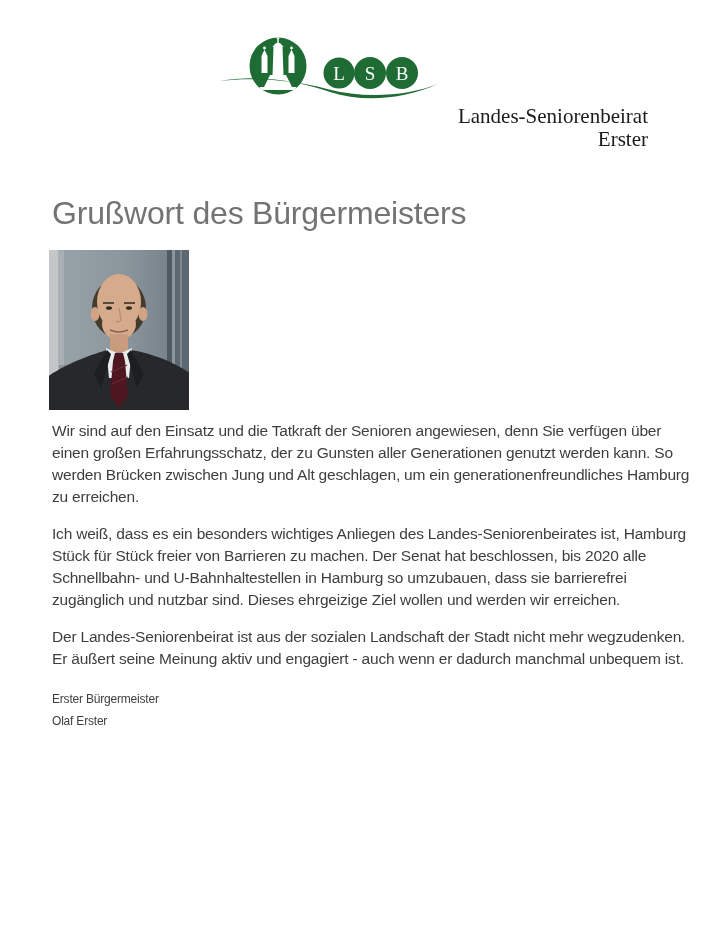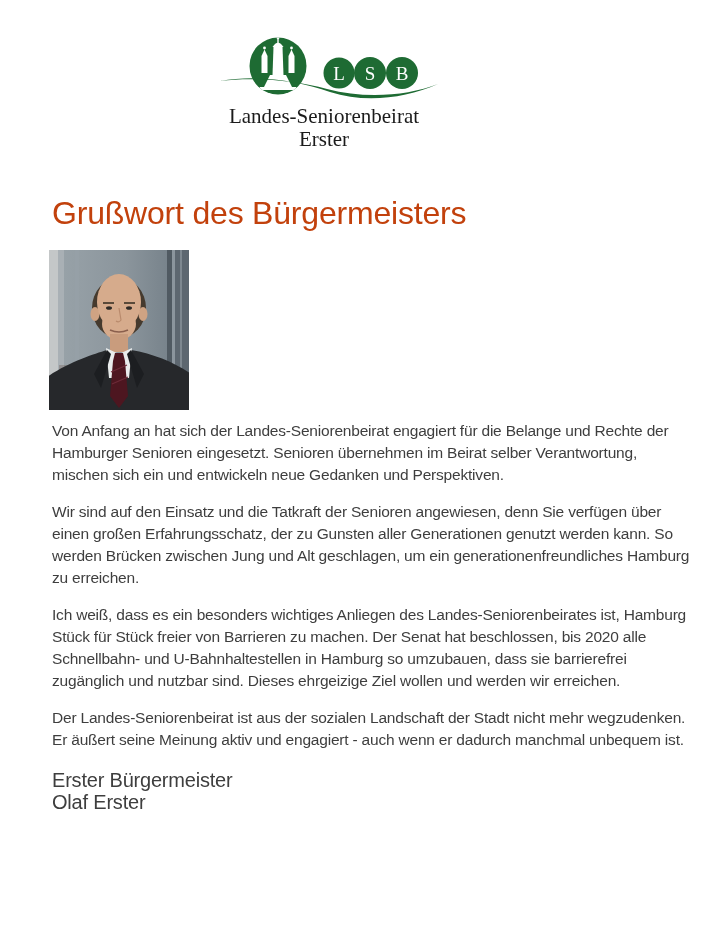--- a/index.html
+++ b/index.html
@@ -7,46 +7,46 @@
   body {
     width: 720px; height: 950px;
     background: #ffffff;
     font-family: "Liberation Sans", sans-serif;
     overflow: hidden;
   }
   
   .logo-block { width: 720px; }
   .logo-mark { display: block; margin: 25px 0 0 215px; width: 260px; height: 80px; }
   .logo-name {
-    width: 648px; text-align: center;
+    width: 648px; text-align: right;
     font-family: "Liberation Serif", serif;
     font-size: 21px; line-height: 23px; color: #1b1b1b;
   }
   
   h1.page-title {
     margin: 44px 0 0 52px;
     font-size: 32px; line-height: 36px;
     font-weight: 400;
-    color: #c2410c;
+    color: #737373;
     letter-spacing: -0.2px;
   }
   
   .portrait { display: block; margin: 19px 0 0 49px; width: 140px; height: 160px; }
   
   .content { padding: 0 28px 0 52px; }
   .content p {
     margin: 10px 0 15px 0;
     font-size: 15.5px; line-height: 22px;
     letter-spacing: -0.2px;
     color: #3e3e3e;
   }
   .content p + p { margin-top: 10px; }
   .signature {
     margin: 18px 0 0 0;
-    font-size: 20px; line-height: 22px;
+    font-size: 12px; line-height: 22px;
     letter-spacing: -0.2px;
     color: #3e3e3e;
   }
 </style>
 </head>
 <body>
 
 <header class="logo-block">
   <div>
     <svg class="logo-mark" viewBox="0 0 260 80">
@@ -134,21 +134,20 @@
   <polygon points="57,98 70,104 83,98 80,128 60,128" fill="#e9ecec"></polygon>
   <polygon points="58,100 62,104 52,138 45,124" fill="#1c1e21"></polygon>
   <polygon points="82,100 78,104 88,138 95,124" fill="#1c1e21"></polygon>
 
   <polygon points="66,103 74,103 76,111 64,111" fill="#4d1620"></polygon>
   <polygon points="64,111 76,111 79,146 70,158 61,146" fill="#4d1620"></polygon>
   <path d="M62,122 L78,115 M63,134 L79,127" stroke="#6d2a38" stroke-width="1.2"></path>
 </svg>
 
 <main class="content">
-  <p>Von Anfang an hat sich der Landes-Seniorenbeirat engagiert für die Belange und Rechte der Hamburger Senioren eingesetzt. Senioren übernehmen im Beirat selber Verantwortung, mischen sich ein und entwickeln neue Gedanken und Perspektiven.</p>
   <p>Wir sind auf den Einsatz und die Tatkraft der Senioren angewiesen, denn Sie verfügen über einen großen Erfahrungsschatz, der zu Gunsten aller Generationen genutzt werden kann. So werden Brücken zwischen Jung und Alt geschlagen, um ein generationenfreundliches Hamburg zu erreichen.</p>
   <p>Ich weiß, dass es ein besonders wichtiges Anliegen des Landes-Seniorenbeirates ist, Hamburg Stück für Stück freier von Barrieren zu machen. Der Senat hat beschlossen, bis 2020 alle Schnellbahn- und U-Bahnhaltestellen in Hamburg so umzubauen, dass sie barrierefrei zugänglich und nutzbar sind. Dieses ehrgeizige Ziel wollen und werden wir erreichen.</p>
   <p>Der Landes-Seniorenbeirat ist aus der sozialen Landschaft der Stadt nicht mehr wegzudenken. Er äußert seine Meinung aktiv und engagiert - auch wenn er dadurch manchmal unbequem ist.</p>
   <div class="signature">
     <div>Erster Bürgermeister</div>
     <div>Olaf Erster</div>
   </div>
 </main>
 
 </body></html>

